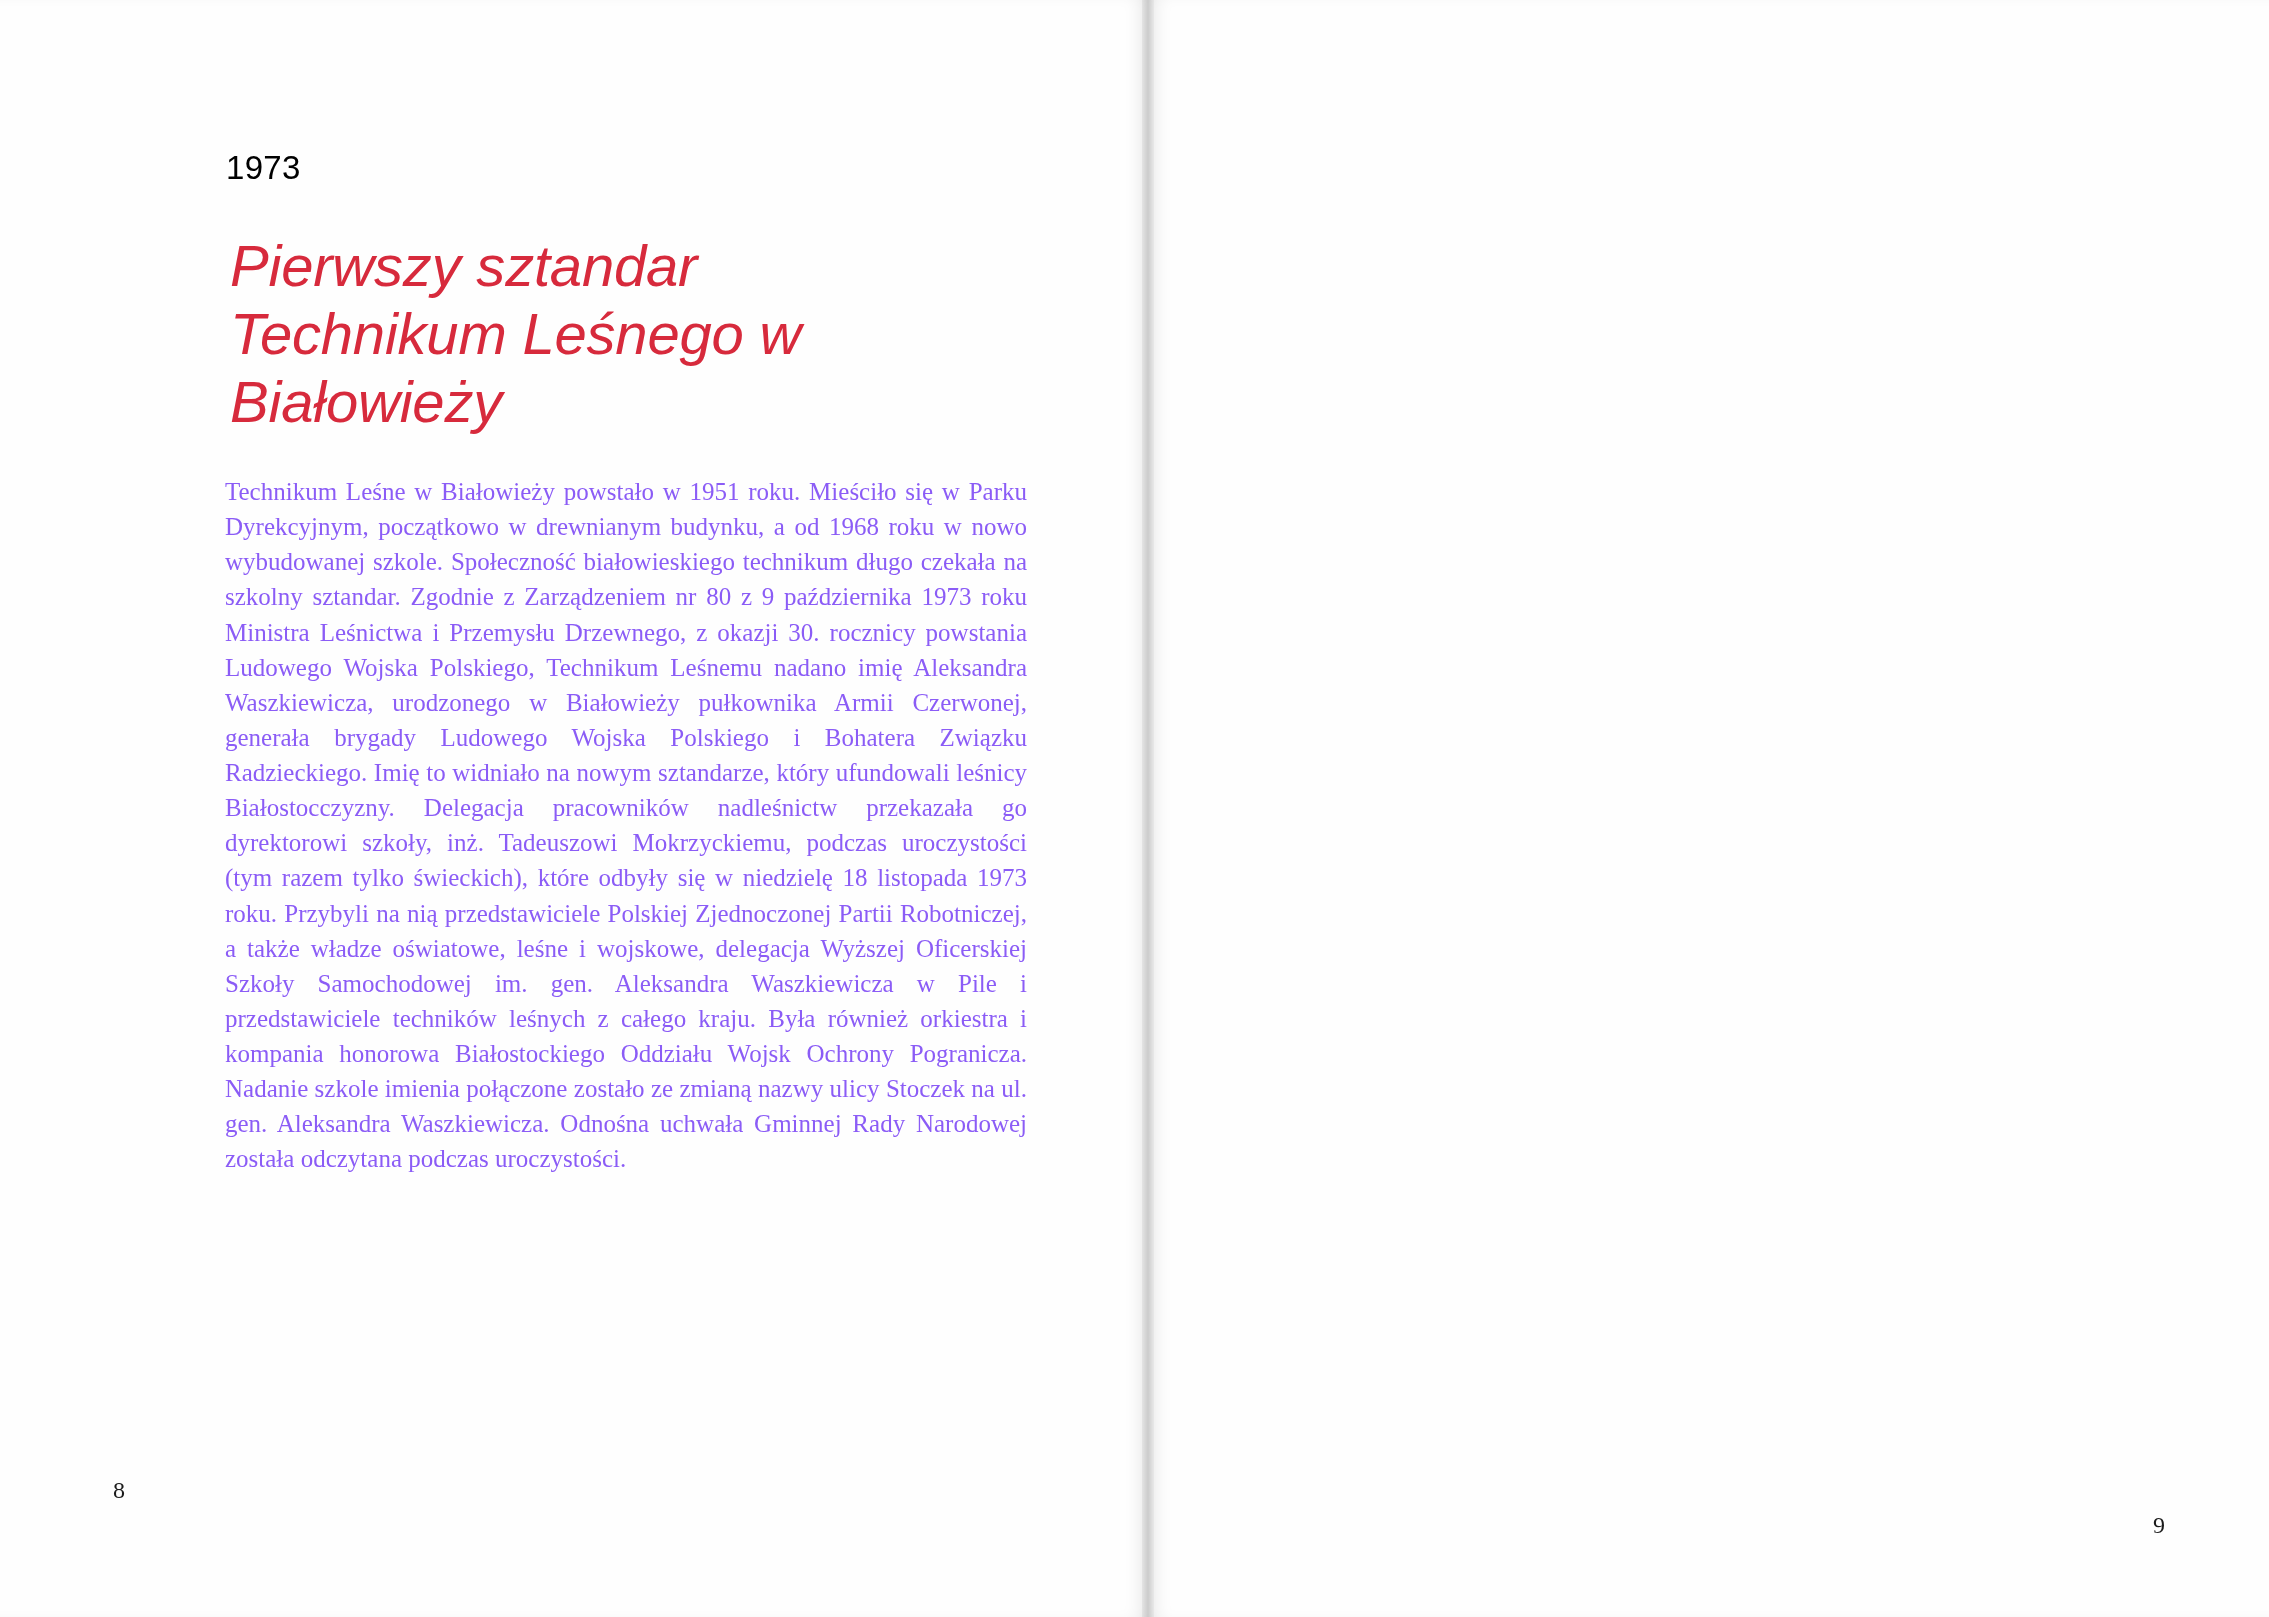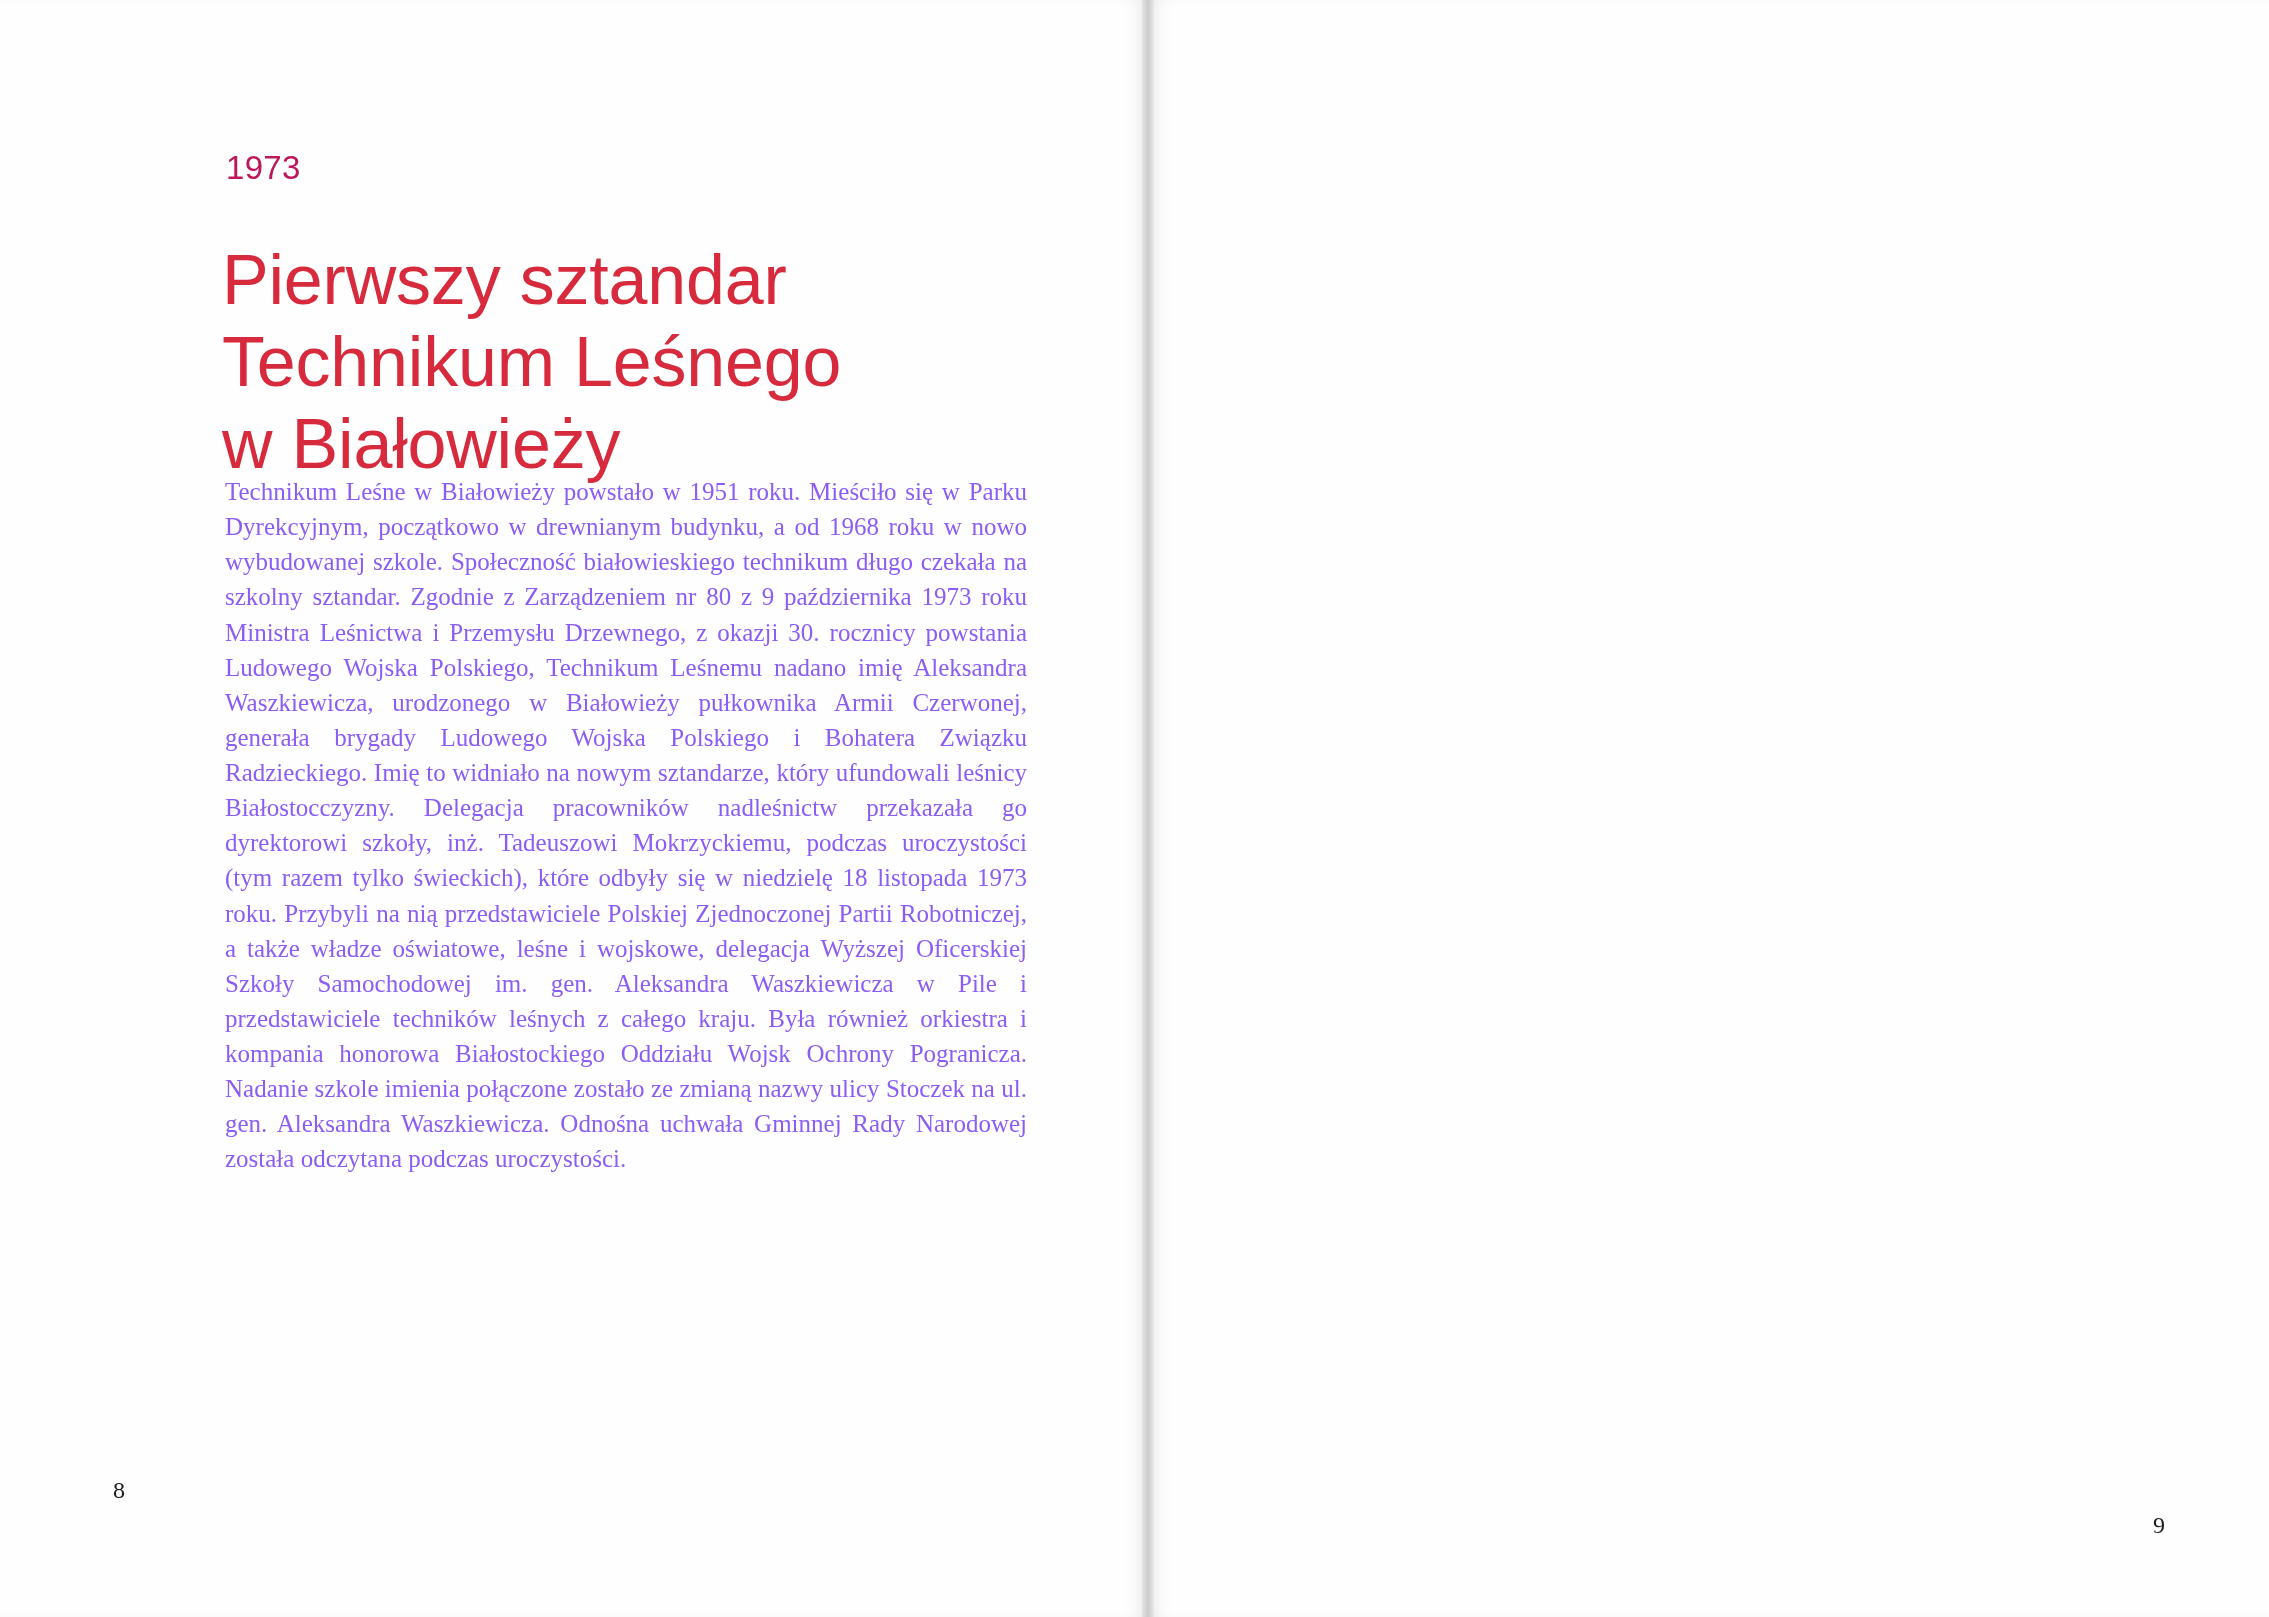--- a/index.html
+++ b/index.html
@@ -42,34 +42,35 @@
     pointer-events: none;
   }
 
   
   .year {
     position: absolute;
     left: 226px;
     top: 149px;
     font-family: "Liberation Sans", sans-serif;
     font-size: 33px;
-    color: #be185d;
+    color: #000000;
     letter-spacing: 0.3px;
   }
   .title {
     position: absolute;
-    left: 222px;
+    left: 230px;
     top: 193px;
     width: 638px;
     font-family: "Liberation Sans", sans-serif;
-    font-size: 70px;
+    font-size: 58px;
     line-height: 1.17;
     color: #d72a3c;
     font-weight: 400;
     letter-spacing: -0.2px;
+    font-style: italic;
   }
   .body-text {
     position: absolute;
     left: 225px;
     top: 474px;
     width: 802px;
     font-family: "Liberation Serif", serif;
     font-size: 25px;
     line-height: 1.405;
     color: #8b5cf6;

